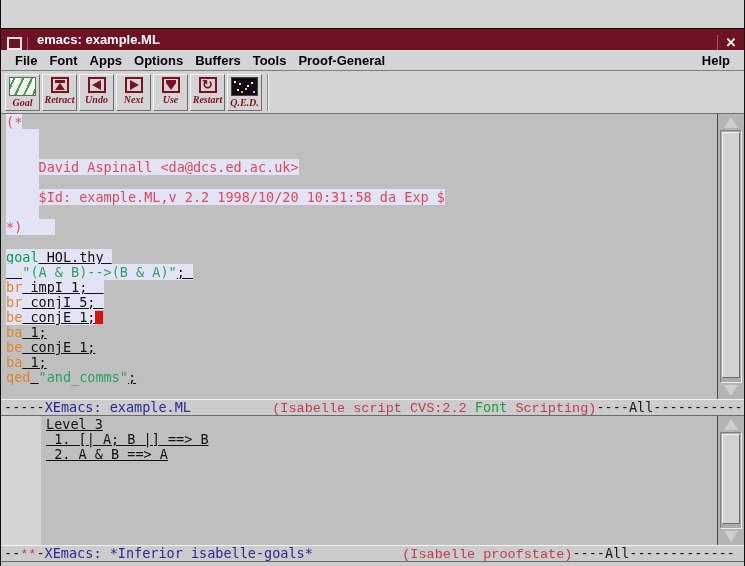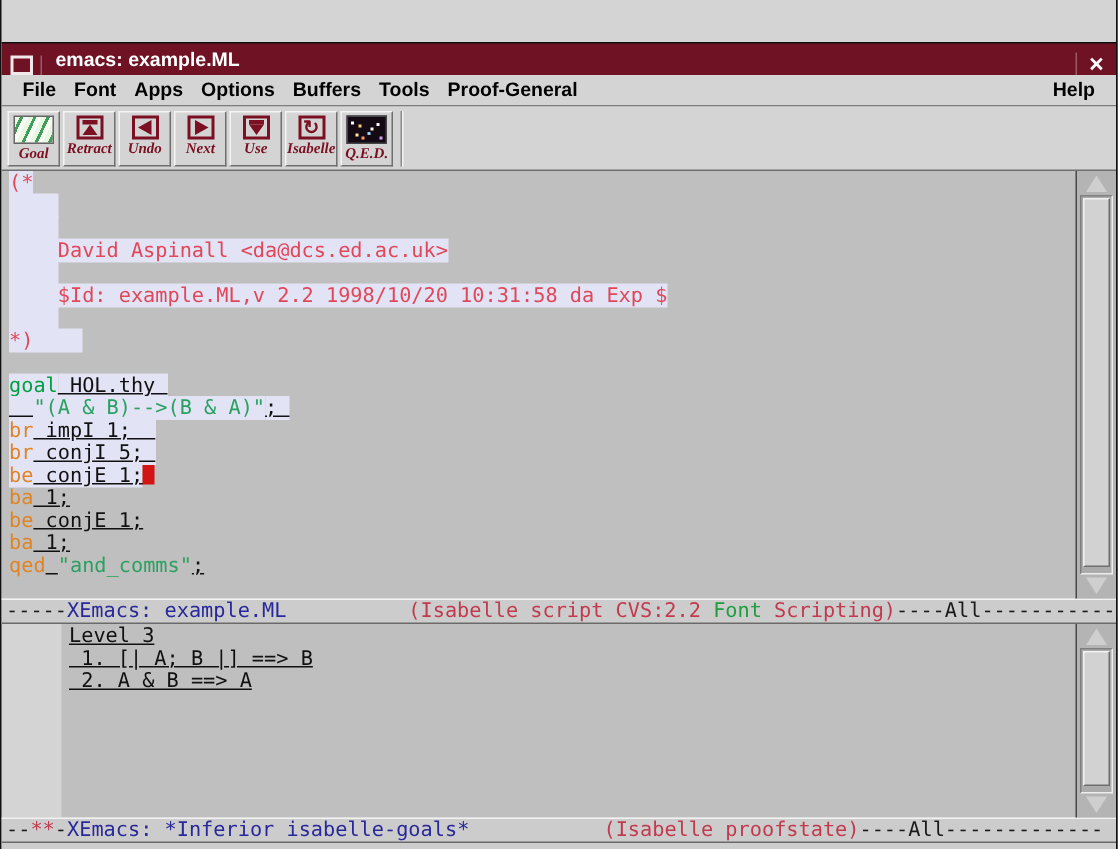--- a/index.html
+++ b/index.html
@@ -62,21 +62,21 @@
   .sb-arrow::after{content:"";position:absolute;left:3px;}
   .sb-arrow.up::after{top:1px;border-left:7px solid transparent;border-right:7px solid transparent;border-bottom:11px solid #cfcfcf;}
   .sb-arrow.down::after{top:1px;border-left:7px solid transparent;border-right:7px solid transparent;border-top:11px solid #cfcfcf;}
   .sb-track{flex:1;margin:1px 0;border:1px solid;border-color:#808080 #eeeeee #eeeeee #808080;background:#ababab;position:relative;}
   .sb-thumb{position:absolute;left:1px;right:1px;top:1px;bottom:4px;background:#d2d2d2;
     border:1px solid;border-color:#f2f2f2 #6f6f6f #6f6f6f #f2f2f2;cursor:grab;}
   
   .modeline{height:17px;background:var(--modeline-bg);box-sizing:border-box;
     border-top:1px solid #f2f2f2;border-bottom:1px solid #6a6a6a;
     font-family:"DejaVu Sans Mono",monospace;font-size:13.5px;line-height:15px;white-space:pre;overflow:hidden;padding-left:3px;}
-  .m-dark{color:#1a1a1a;} .m-navy{color:var(--modeline-navy);} .m-red{color:var(--modeline-red);} .m-green{color:var(--modeline-green);text-align:center;}
+  .m-dark{color:#1a1a1a;} .m-navy{color:var(--modeline-navy);} .m-red{color:var(--modeline-red);font-family:Liberation Mono, monospace;} .m-green{color:var(--modeline-green);text-align:center;}
   
   .minibuffer{height:23px;background:#cdcdcd;}
   .bottomframe{height:9px;background:#b8b8b8;border-top:1px solid #5a5a5a;box-sizing:border-box;position:relative;}
   .notch{position:absolute;top:0;bottom:0;width:0;border-left:1px solid #5a5a5a;border-right:1px solid #efefef;}
   .nl{left:28px;} .nr{right:28px;}
 </style>
 </head>
 <body>
 
 <div class="frame">
@@ -112,21 +112,21 @@
       <div class="tbtn">
         <div class="ticon icon-box icon-next"></div>
         <div class="tlabel">Next</div>
       </div>
       <div class="tbtn">
         <div class="ticon icon-box icon-use"></div>
         <div class="tlabel">Use</div>
       </div>
       <div class="tbtn">
         <div class="ticon icon-box icon-restart">↻</div>
-        <div class="tlabel">Isabelle</div>
+        <div class="tlabel">Restart</div>
       </div>
       <div class="tbtn">
         <div class="ticon icon-qed"></div>
         <div class="tlabel">Q.E.D.</div>
       </div>
       <div class="tsep"></div>
     </div>
 
   <div class="mainarea">
     <div class="textcol" id="script-buffer">

